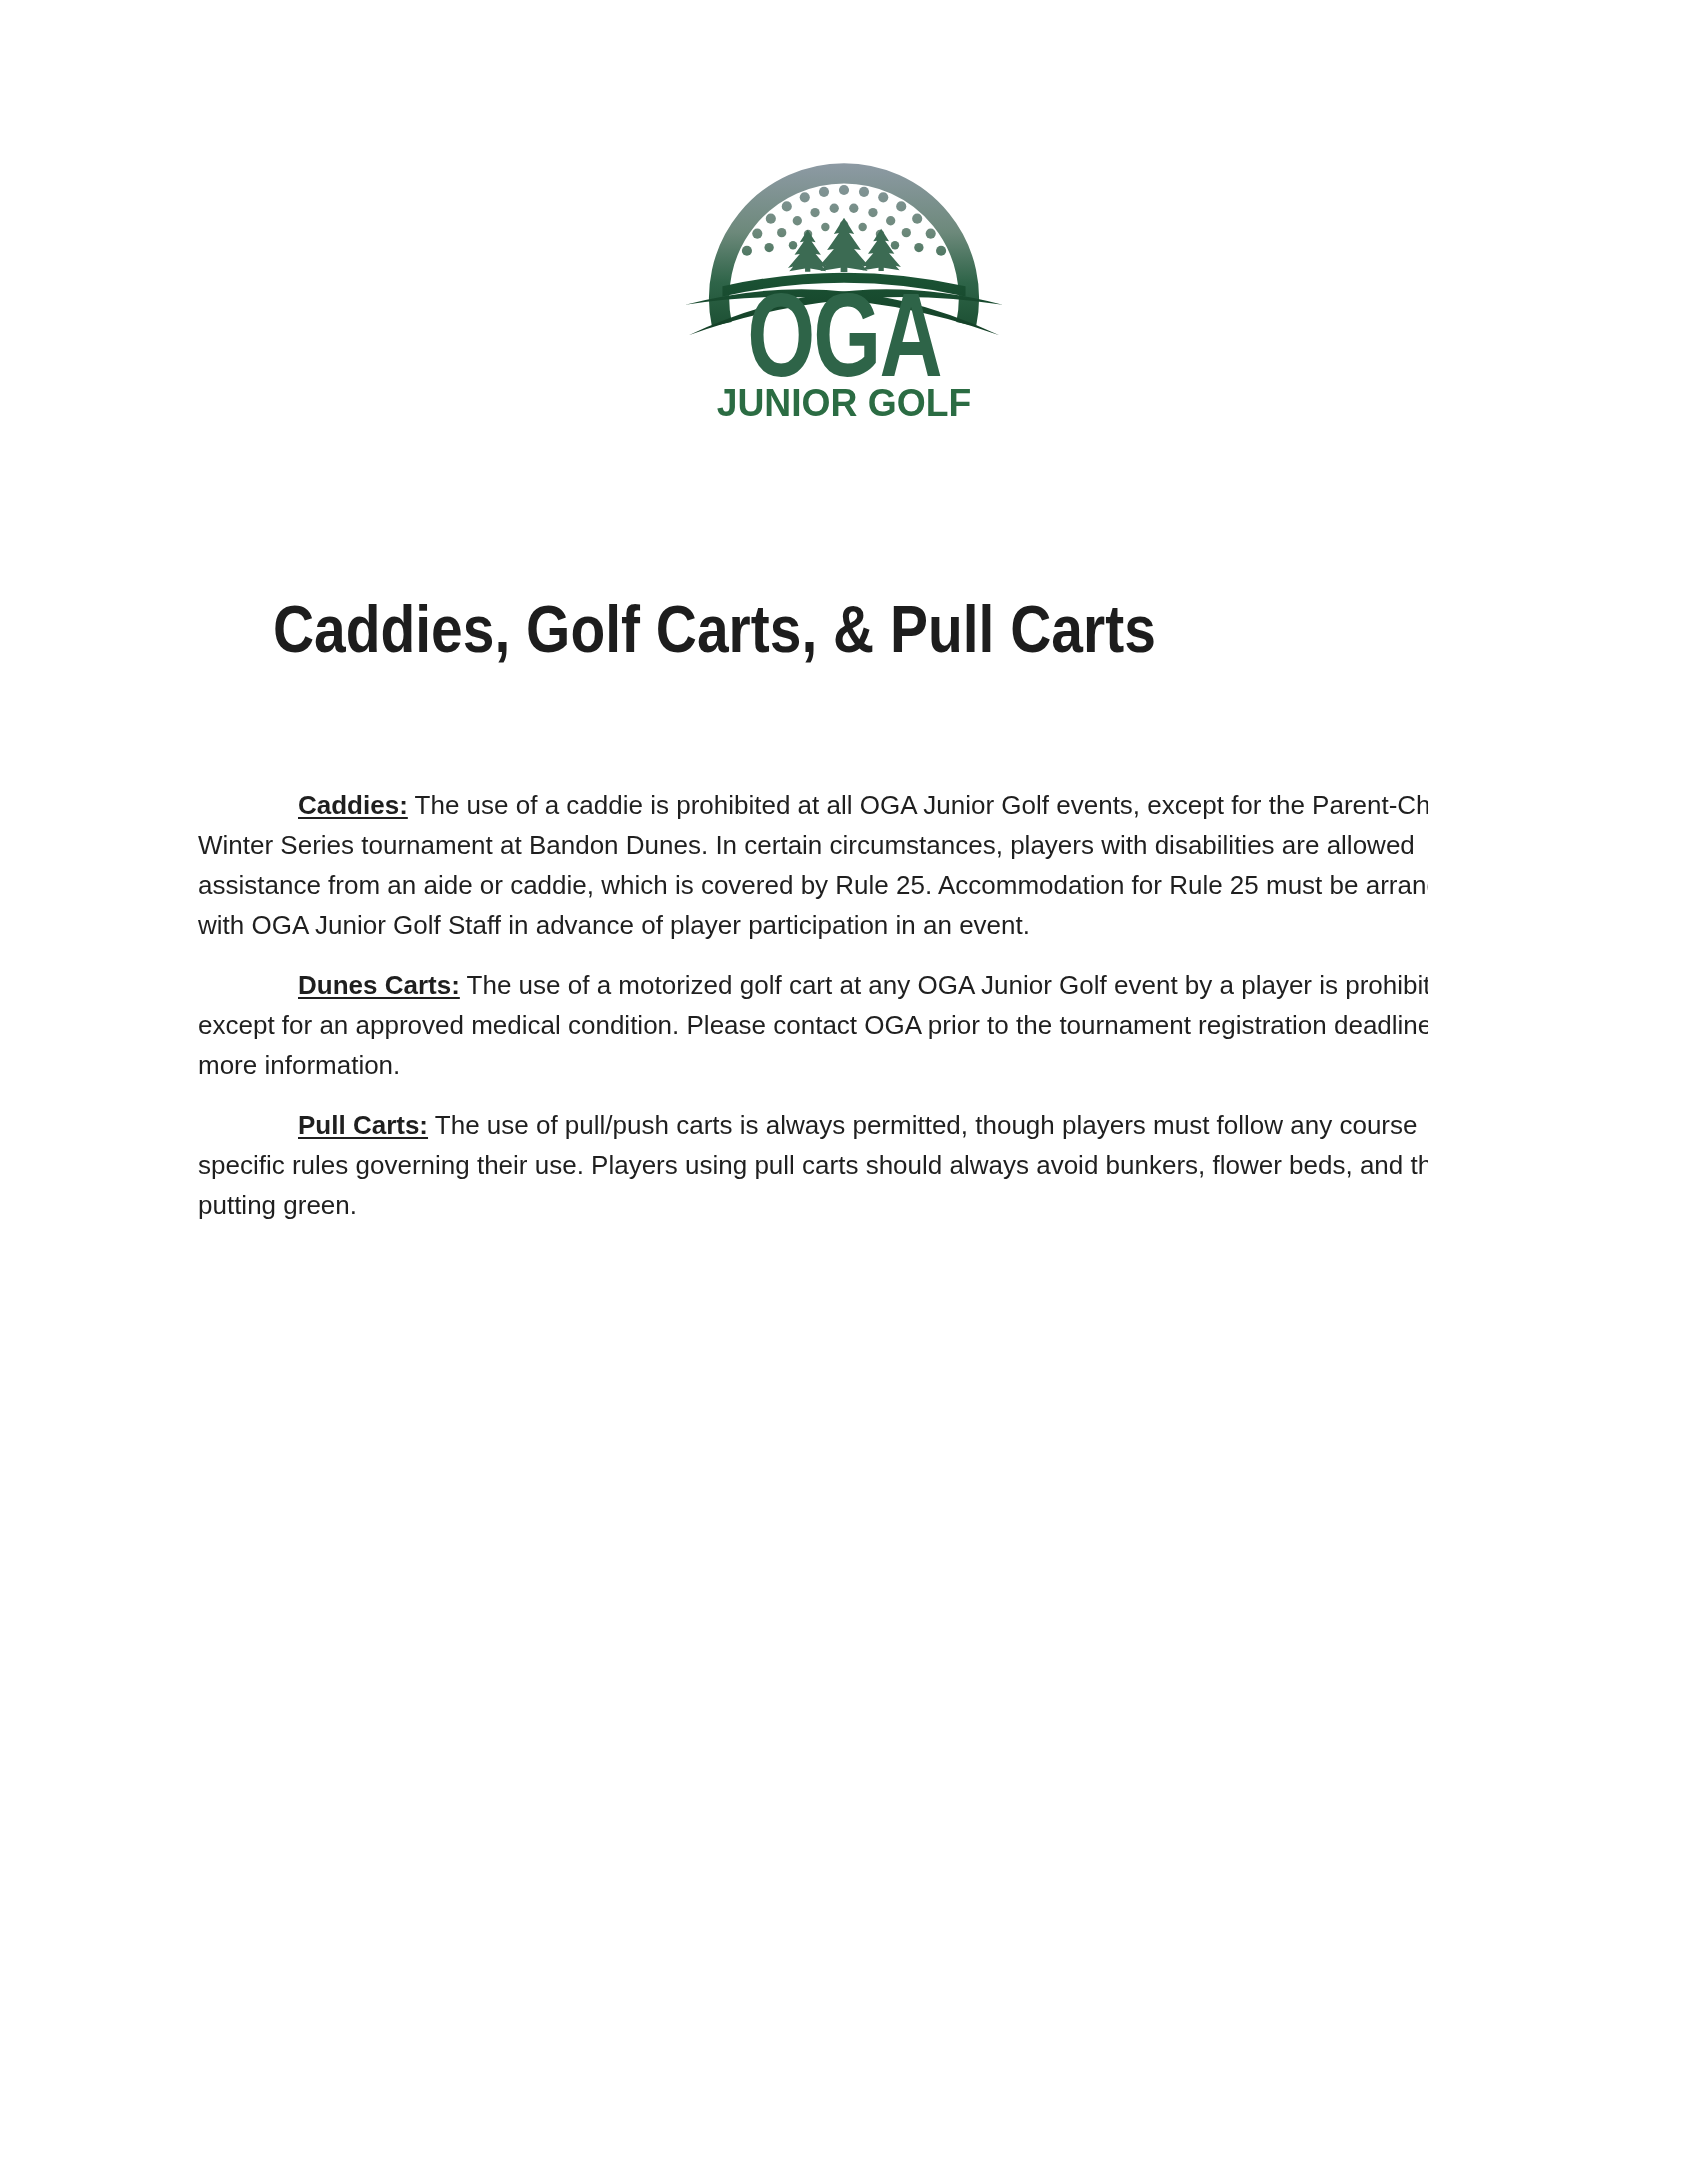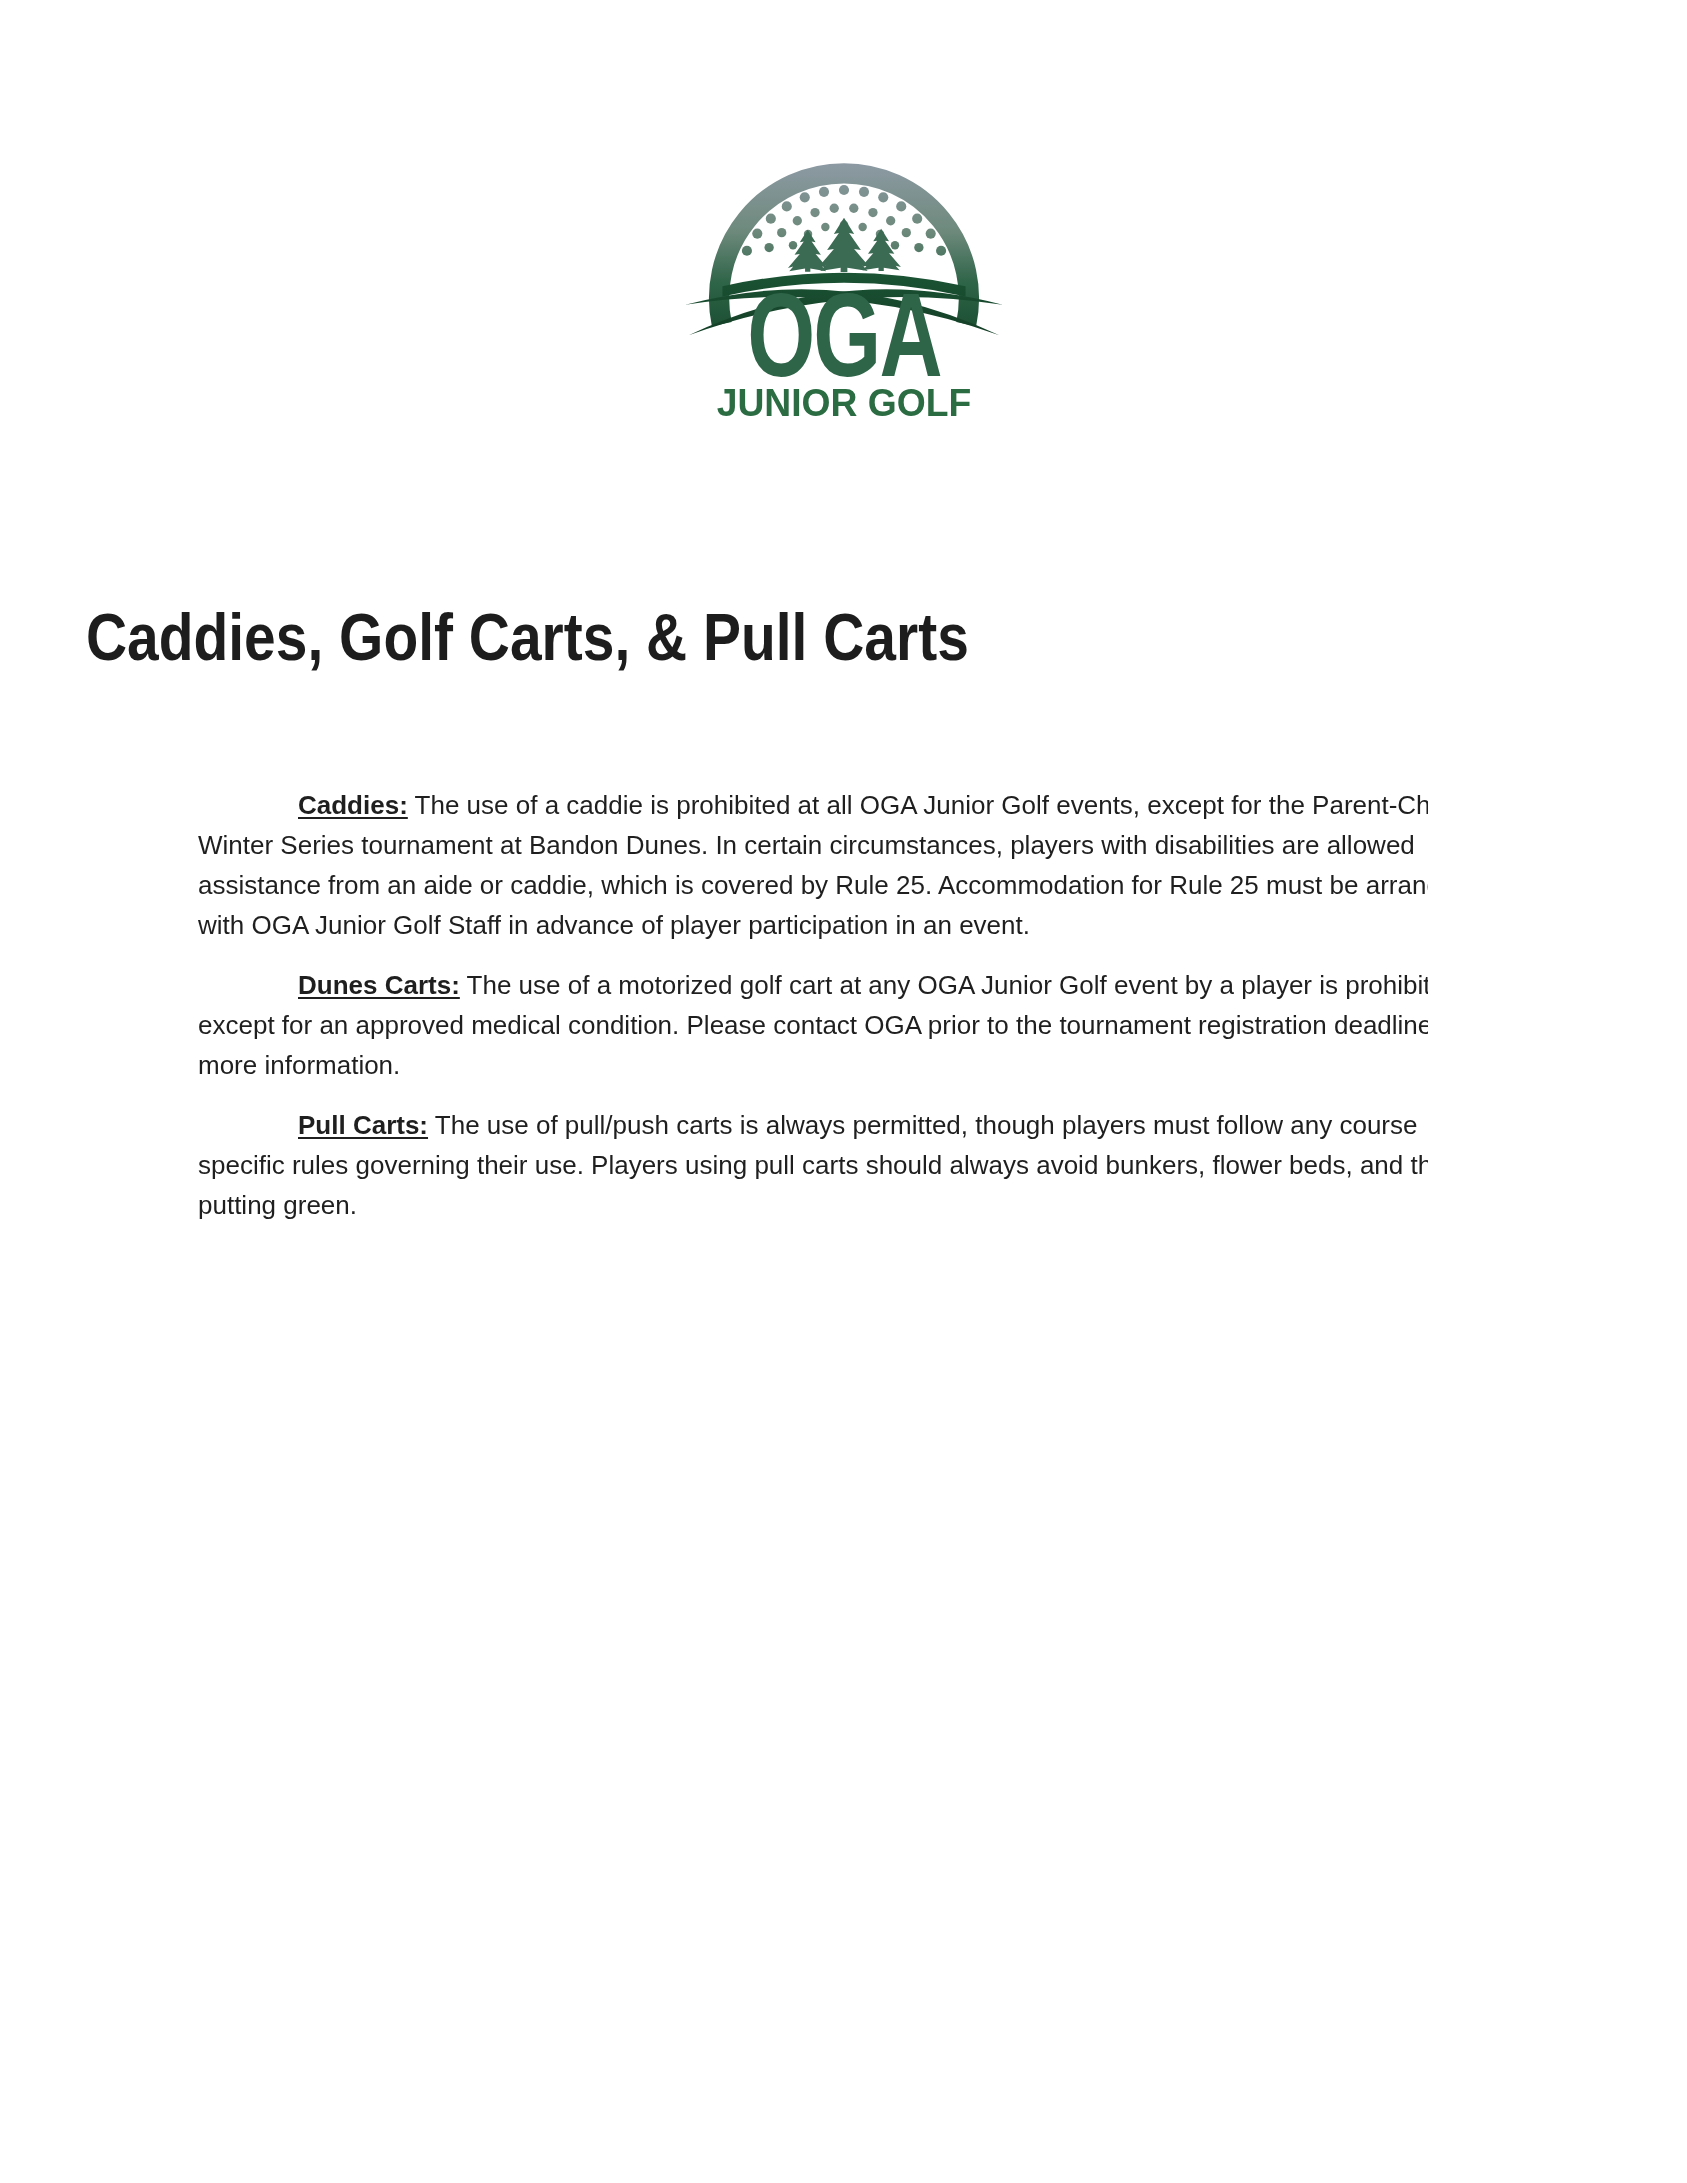--- a/index.html
+++ b/index.html
@@ -30,22 +30,22 @@
     top:163px;
     width:304px;
     height:260px;
   }
   .logo svg{overflow:visible;display:block;}
   .doc-title{
     position:absolute;
     left:0;
     right:0;
     top:591px;
-    margin:8px;
-    text-align:left;
+    margin:0;
+    text-align:center;
     font-size:67px;
     line-height:76px;
     font-weight:bold;
     color:var(--title-color);
     white-space:nowrap;
   }
   .doc-title .title-inner{
     display:inline-block;
     transform:scaleX(0.85);
     transform-origin:center;

